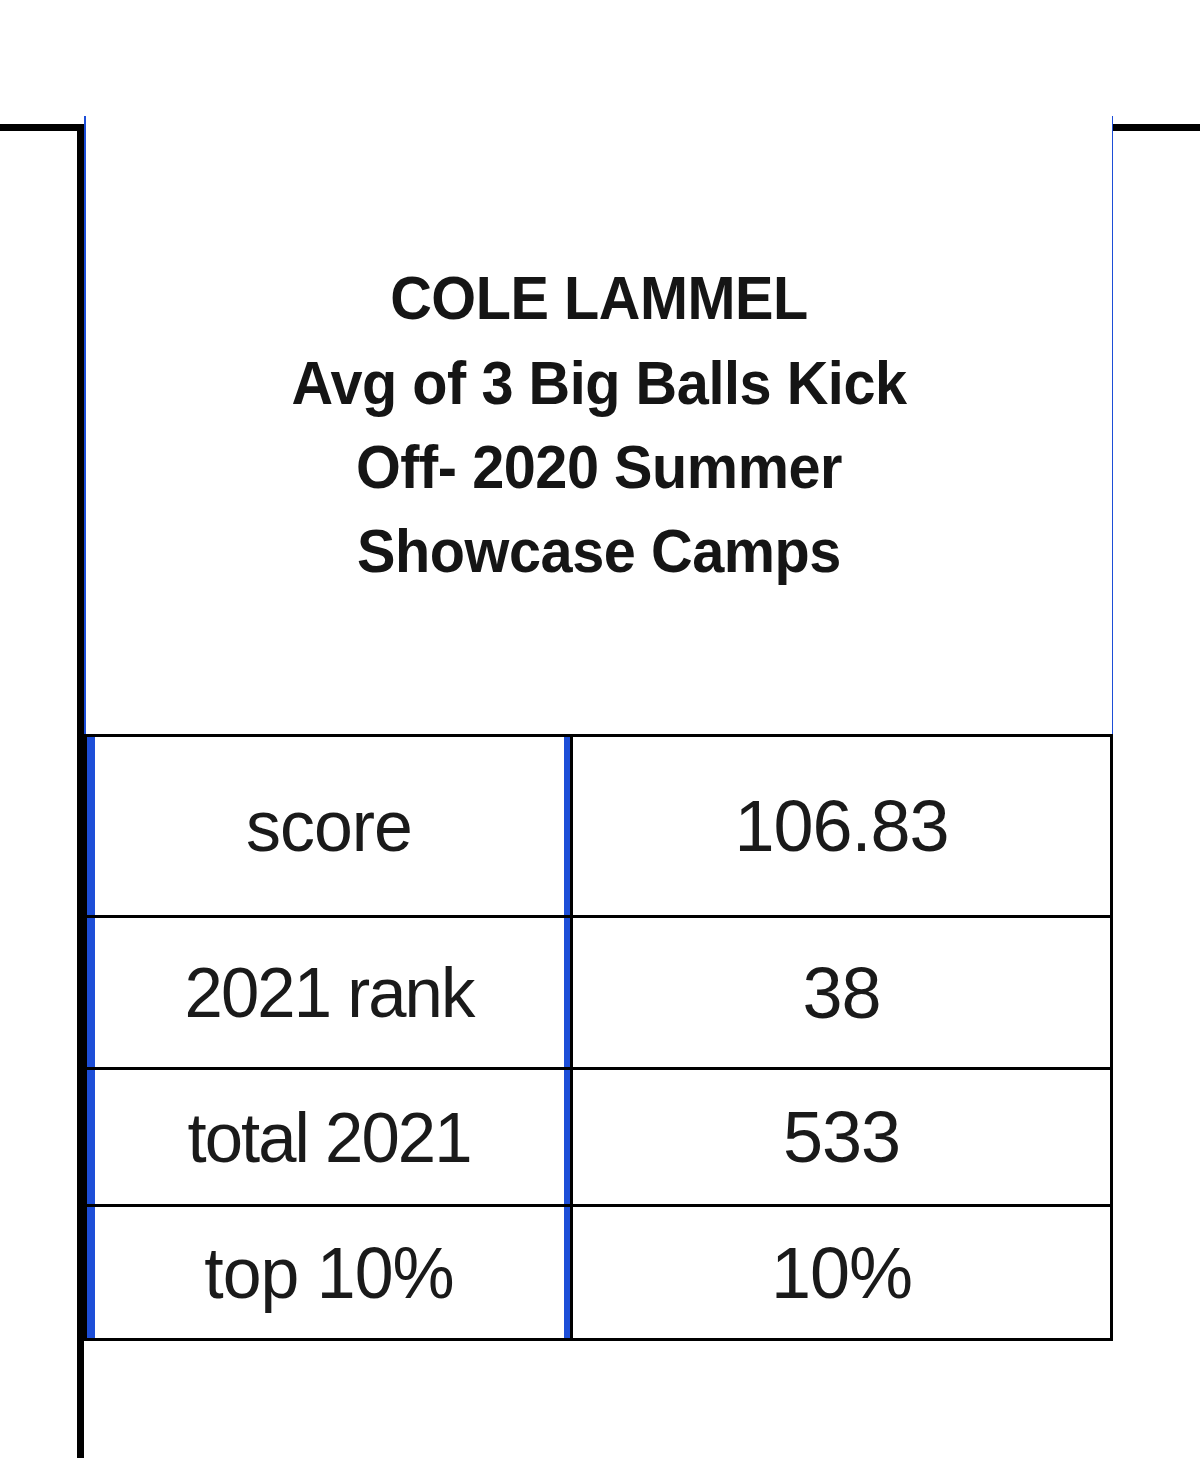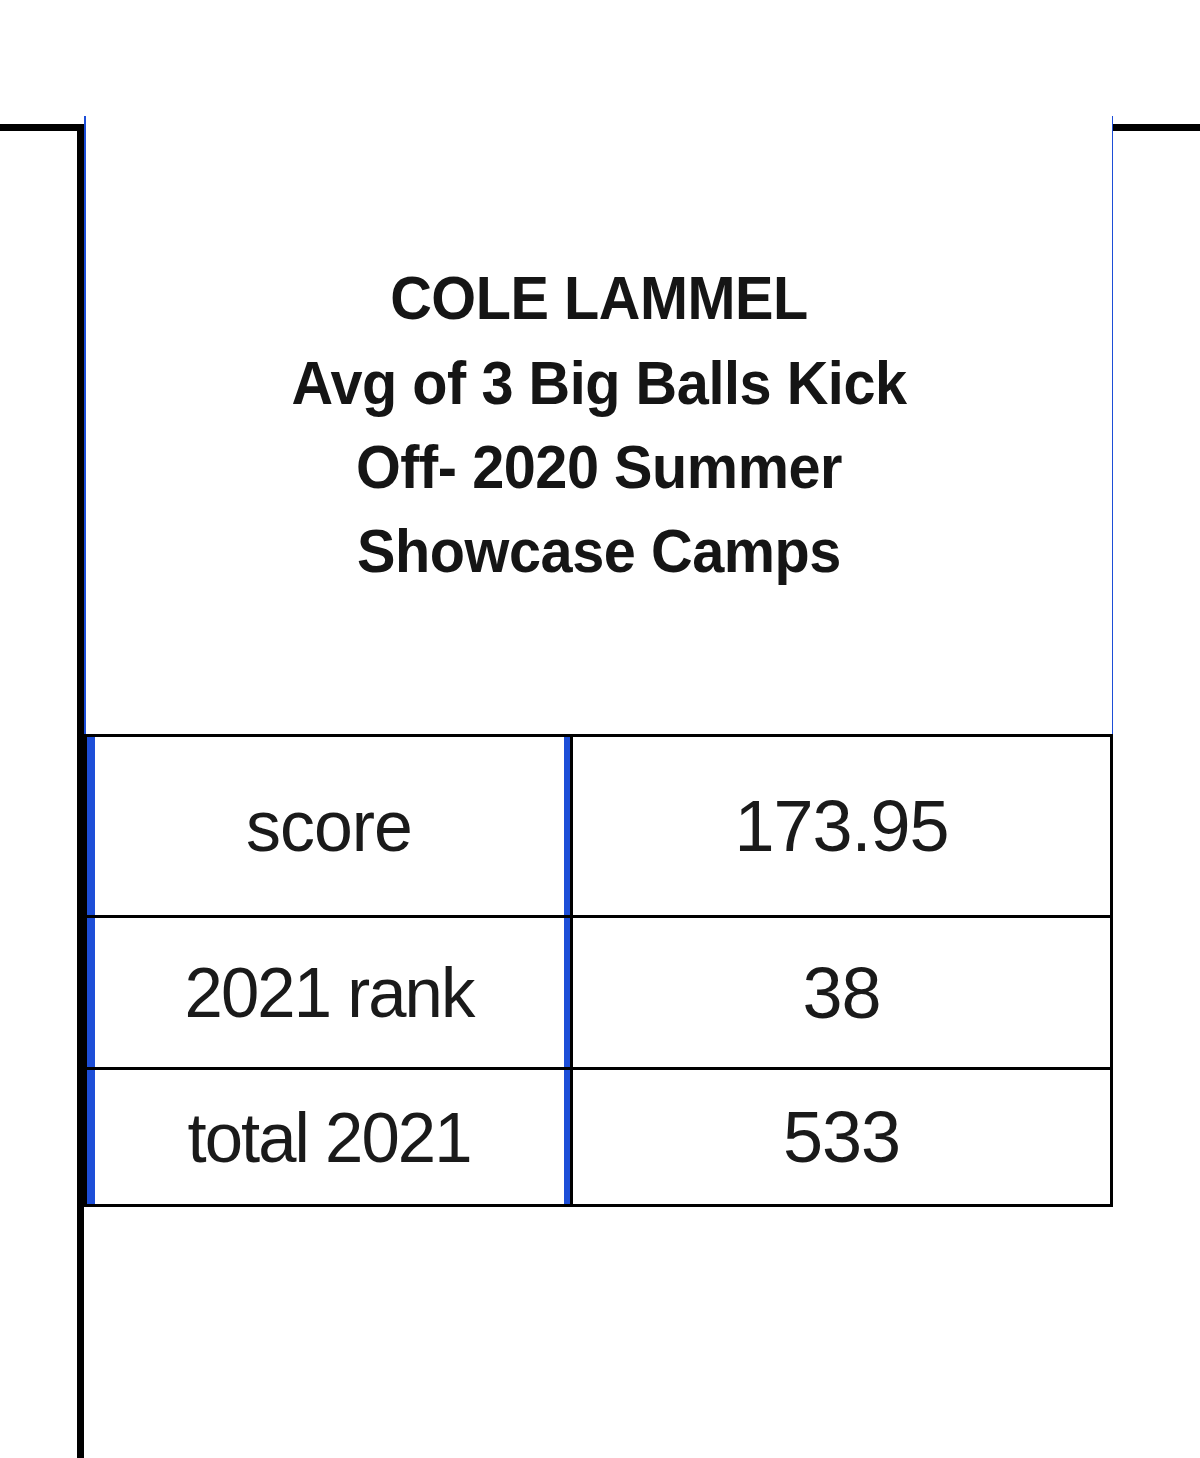--- a/index.html
+++ b/index.html
@@ -111,27 +111,31 @@
       <td class="header-cell" colspan="2">
         <div class="header-title">COLE LAMMEL
 Avg of 3 Big Balls Kick
 Off- 2020 Summer
 Showcase Camps</div>
       </td>
     </tr>
 
     <tr class="row-score">
       <td class="cell-label">score</td>
-      <td class="cell-value">173.95</td>
+      <td class="cell-value">106.83</td>
     </tr>
 
     <tr class="row-rank">
       <td class="cell-label long">2021 rank</td>
       <td class="cell-value">38</td>
     </tr>
 
     <tr class="row-total">
       <td class="cell-label long">total 2021</td>
       <td class="cell-value">533</td>
     </tr>
 
+    <tr class="row-top">
+      <td class="cell-label">top 10%</td>
+      <td class="cell-value">10%</td>
+    </tr>
   </tbody>
 </table>
 
 </body></html>

